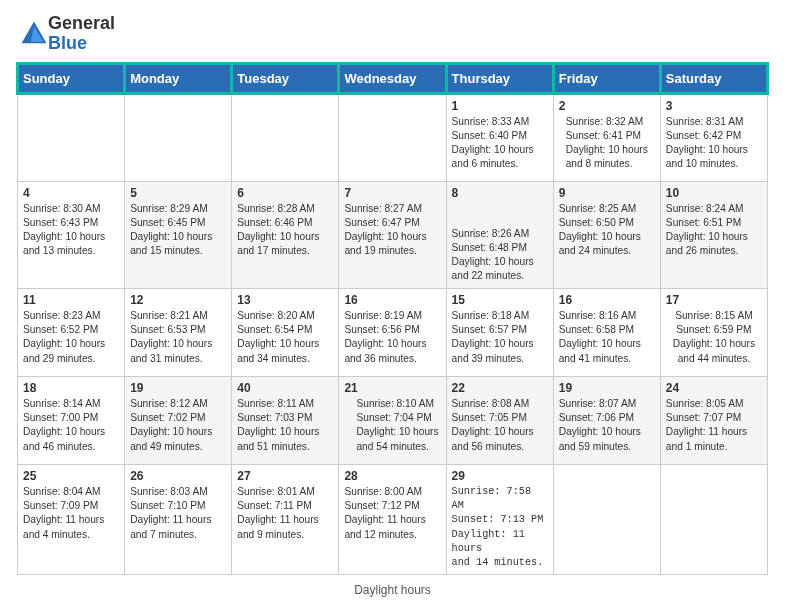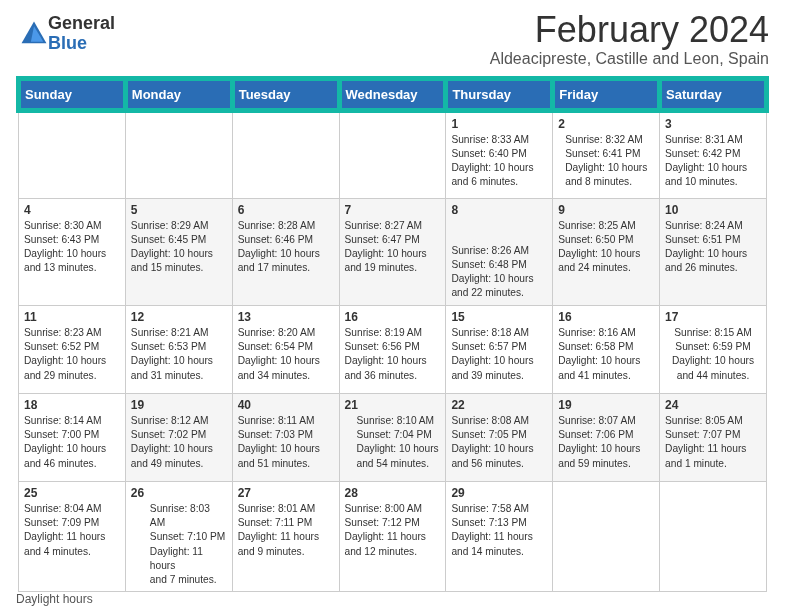--- a/index.html
+++ b/index.html
@@ -66,21 +66,21 @@
       border-collapse: collapse;
       table-layout: fixed;
     }
     .calendar th {
       background: #2a6db5;
       color: #fff;
       font-size: 13px;
       font-weight: bold;
       padding: 6px 4px;
       text-align: left;
-      border: 5px solid #14b8a6;
+      border: 3px solid #14b8a6;
     }
     .calendar td {
       vertical-align: top;
       border: 1px solid #ccc;
       padding: 4px 5px;
       height: 88px;
       font-size: 10.5px;
       color: #333;
       background: #fff;
     }
@@ -98,46 +98,43 @@
     }
     .day-info {
       font-size: 10.2px;
       line-height: 1.4;
       color: #333;
     }
     .empty-cell {
       background: #fff !important;
     }
     .footer {
+      margin-top: 8px;
       font-size: 12px;
       color: #555;
-      text-align: left;
+      text-align: center;
     }
   </style>
 </head>
 <body>
 
 <div class="page">
   <div class="header">
     <div class="logo">
       <div style="display:flex;align-items:center;">
         <svg class="logo-icon" viewBox="0 0 36 36" xmlns="http://www.w3.org/2000/svg">
           <polygon points="18,2 34,30 2,30" fill="#2a6db5"></polygon>
           <polygon points="18,8 30,28 14,28" fill="#5aabff" opacity="0.7"></polygon>
         </svg>
         <div class="logo-text">
           <span class="logo-general">General</span>
           <span class="logo-blue">Blue</span>
         </div>
       </div>
     </div>
-    <div class="title-block">
-      <div class="title-month">February 2024</div>
-      <div class="title-location">Aldeacipreste, Castille and Leon, Spain</div>
-    </div>
   </div>
 
   <table class="calendar">
     <thead>
       <tr>
       <th>Sunday</th>
           <th>Monday</th>
           <th>Tuesday</th>
           <th>Wednesday</th>
           <th>Thursday</th>
@@ -329,42 +326,42 @@
         <tr>
           <td>
             <span class="day-number">25</span>
             <div class="day-info" style="white-space: pre-line;">Sunrise: 8:04 AM
 Sunset: 7:09 PM
 Daylight: 11 hours
 and 4 minutes.</div>
           </td>
           <td>
             <span class="day-number">26</span>
-            <div class="day-info" style="white-space: pre-line; margin-left: 19px;">Sunrise: 8:03 AM
+            <div class="day-info" style="white-space: pre-line;">Sunrise: 8:03 AM
 Sunset: 7:10 PM
 Daylight: 11 hours
 and 7 minutes.</div>
           </td>
           <td>
             <span class="day-number">27</span>
             <div class="day-info" style="white-space: pre-line;">Sunrise: 8:01 AM
 Sunset: 7:11 PM
 Daylight: 11 hours
 and 9 minutes.</div>
           </td>
           <td>
             <span class="day-number">28</span>
             <div class="day-info" style="white-space: pre-line;">Sunrise: 8:00 AM
 Sunset: 7:12 PM
 Daylight: 11 hours
 and 12 minutes.</div>
           </td>
           <td>
             <span class="day-number">29</span>
-            <div class="day-info" style="white-space: pre-line;">Sunrise: 7:58 AM
+            <div class="day-info" style="white-space: pre-line; font-family: Liberation Mono, monospace;">Sunrise: 7:58 AM
 Sunset: 7:13 PM
 Daylight: 11 hours
 and 14 minutes.</div>
           </td>
           <td class="empty-cell"></td>
           <td class="empty-cell"></td>
         </tr>
       </tbody>
   </table>
 

